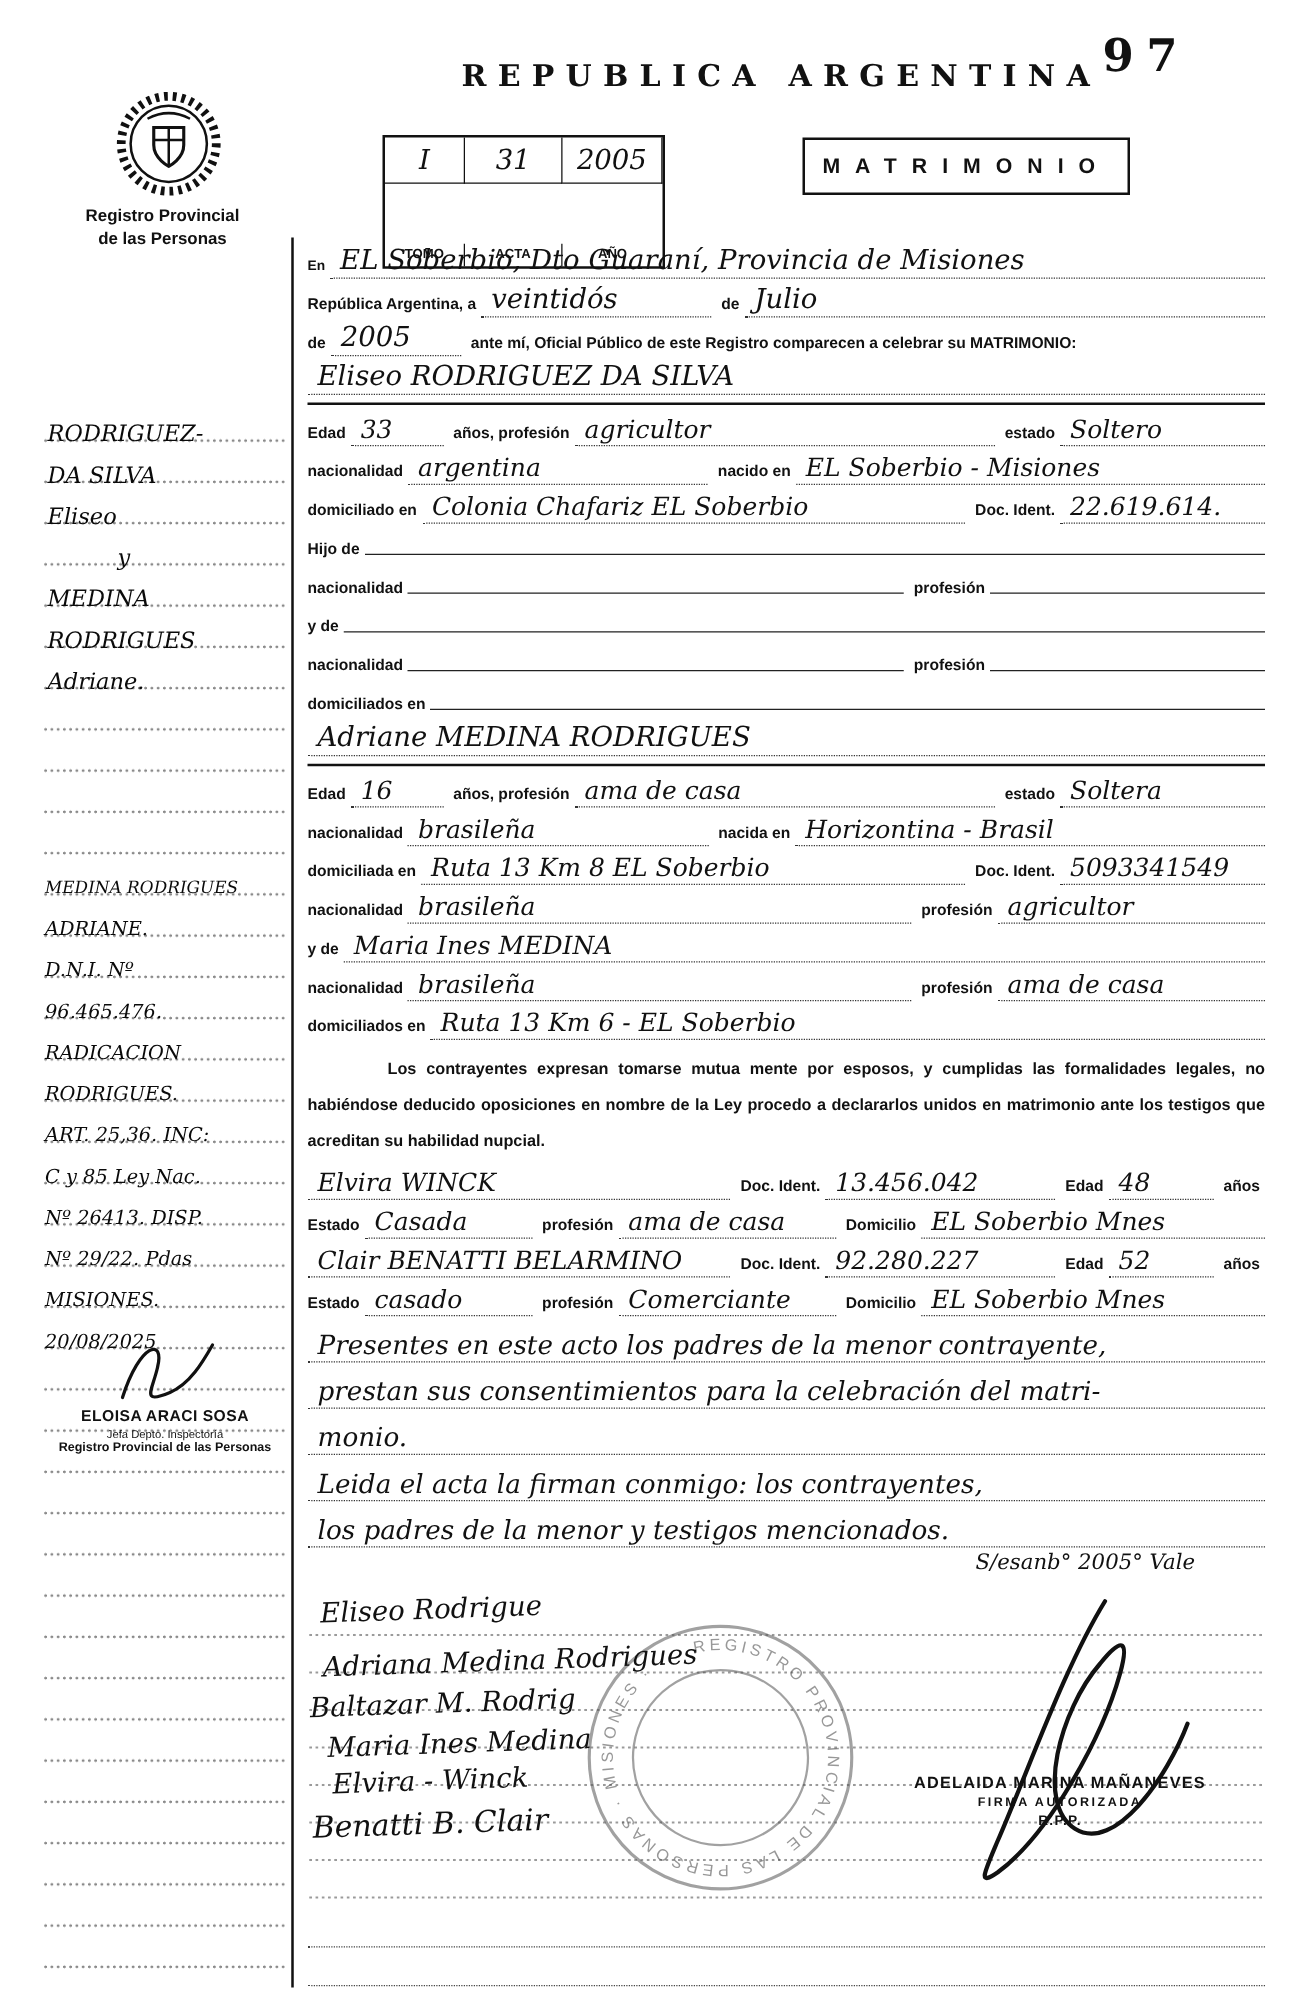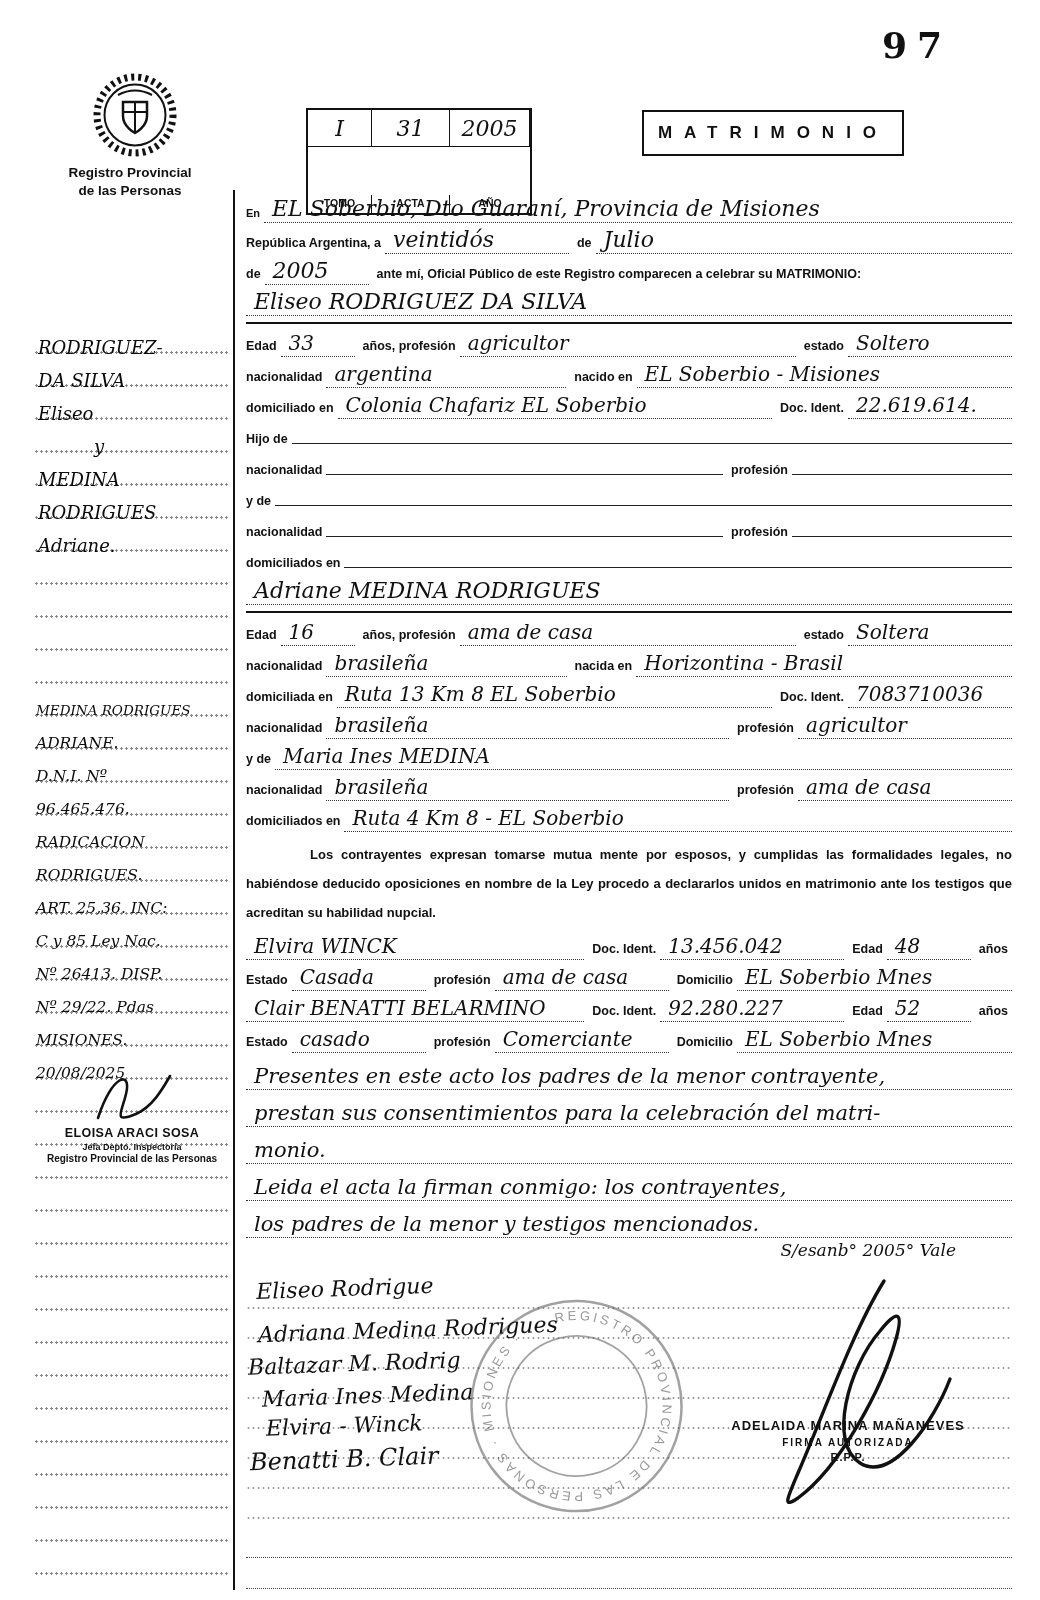--- a/index.html
+++ b/index.html
@@ -34,21 +34,21 @@
   .margin-col{position:absolute;left:34px;top:338px;width:196px;height:1256px;
         background-image:radial-gradient(circle,#8a8a8a 1px,rgba(0,0,0,0) 1.3px);
         background-size:5px 33px;background-position:0 31px;}
   .mnote{position:absolute;font-family:"DejaVu Serif",serif;font-style:italic;
         line-height:33px;color:#0a0a0a;}
   .names-note{top:-7px;left:4px;font-size:18px;}
   .record-note{top:356px;left:2px;font-size:15.5px;}
   .m-flourish{position:absolute;top:728px;left:52px;}
   .m-stamp{position:absolute;top:788px;left:0;width:196px;text-align:center;line-height:1.25;}
   .m-stamp .n{font-size:12.5px;font-weight:700;letter-spacing:.4px;}
-  .m-stamp .r{font-size:9px;font-weight:700;}
+  .m-stamp .r{font-size:9px;font-weight:400;}
   .m-stamp .o{font-size:10px;font-weight:700;}
 
   
   .main{position:absolute;left:246px;top:192px;width:766px;}
   .row{display:flex;align-items:flex-end;min-height:31px;}
   .lbl{font-size:12.5px;font-weight:700;padding:0 4px 4px 0;white-space:nowrap;}
   .lbl.after{padding-left:8px;}
   .lbl.tiny{font-size:11px;}
   .hw{font-family:"DejaVu Serif",serif;font-style:italic;font-size:20px;line-height:1.05;
       padding:0 6px 2px 8px;white-space:nowrap;overflow:hidden;}
@@ -80,20 +80,21 @@
   .official .f{font-size:10px;font-weight:700;letter-spacing:2px;}
   .official .r{font-size:11px;font-weight:700;letter-spacing:1px;}
   .dotline{height:30px;border-bottom:1.6px dotted #444;}
 </style>
 </head>
 <body>
 
 <div class="page">
 
   <div class="pagenum">97</div>
+  <div class="title">REPUBLICA ARGENTINA</div>
 
   <div class="seal">
     <svg width="90" height="94" viewBox="0 0 90 94">
       <circle cx="45" cy="47" r="38" fill="none" stroke="#111" stroke-width="7" stroke-dasharray="3 4"></circle>
       <circle cx="45" cy="47" r="30.5" fill="none" stroke="#111" stroke-width="2"></circle>
       <path d="M33 34 h24 v14 c0 11 -12 17 -12 17 s-12 -6 -12 -17 z" fill="none" stroke="#111" stroke-width="2.5"></path>
       <line x1="33" y1="44" x2="57" y2="44" stroke="#111" stroke-width="2"></line>
       <line x1="45" y1="34" x2="45" y2="64" stroke="#111" stroke-width="2"></line>
       <path d="M28 27 q17 -9 34 0" fill="none" stroke="#111" stroke-width="2"></path>
     </svg>
@@ -246,42 +247,42 @@
       <span class="lbl">nacionalidad</span>
       <span class="hw val g1">brasileña</span>
       <span class="lbl after">nacida en</span>
       <span class="hw val g16">Horizontina - Brasil</span>
     </div>
 
     <div class="row">
       <span class="lbl">domiciliada en</span>
       <span class="hw val g1">Ruta 13 Km 8 EL Soberbio</span>
       <span class="lbl after">Doc. Ident.</span>
-      <span class="hw val w150">7083710036</span>
+      <span class="hw val w150">5093341549</span>
     </div>
 
     <div class="row">
       <span class="lbl">nacionalidad</span>
       <span class="hw val g1">brasileña</span>
       <span class="lbl after">profesión</span>
       <span class="hw val w200">agricultor</span>
     </div>
     <div class="row">
       <span class="lbl">y de</span>
       <span class="hw val g1">Maria Ines MEDINA</span>
     </div>
     <div class="row">
       <span class="lbl">nacionalidad</span>
       <span class="hw val g1">brasileña</span>
       <span class="lbl after">profesión</span>
       <span class="hw val w200">ama de casa</span>
     </div>
     <div class="row">
       <span class="lbl">domiciliados en</span>
-      <span class="hw val g1">Ruta 4 Km 8 - EL Soberbio</span>
+      <span class="hw val g1">Ruta 13 Km 6 - EL Soberbio</span>
     </div>
 
     <p class="para">Los contrayentes expresan tomarse mutua mente por esposos, y cumplidas las formalidades legales, no habiéndose deducido oposiciones en nombre de la Ley procedo a declararlos unidos en matrimonio ante los testigos que acreditan su habilidad nupcial.</p>
 
     <div class="row">
       <span class="hw val g12">Elvira WINCK</span>
       <span class="lbl after">Doc. Ident.</span>
       <span class="hw val w170">13.456.042</span>
       <span class="lbl after">Edad</span>
       <span class="hw val w70">48</span>

